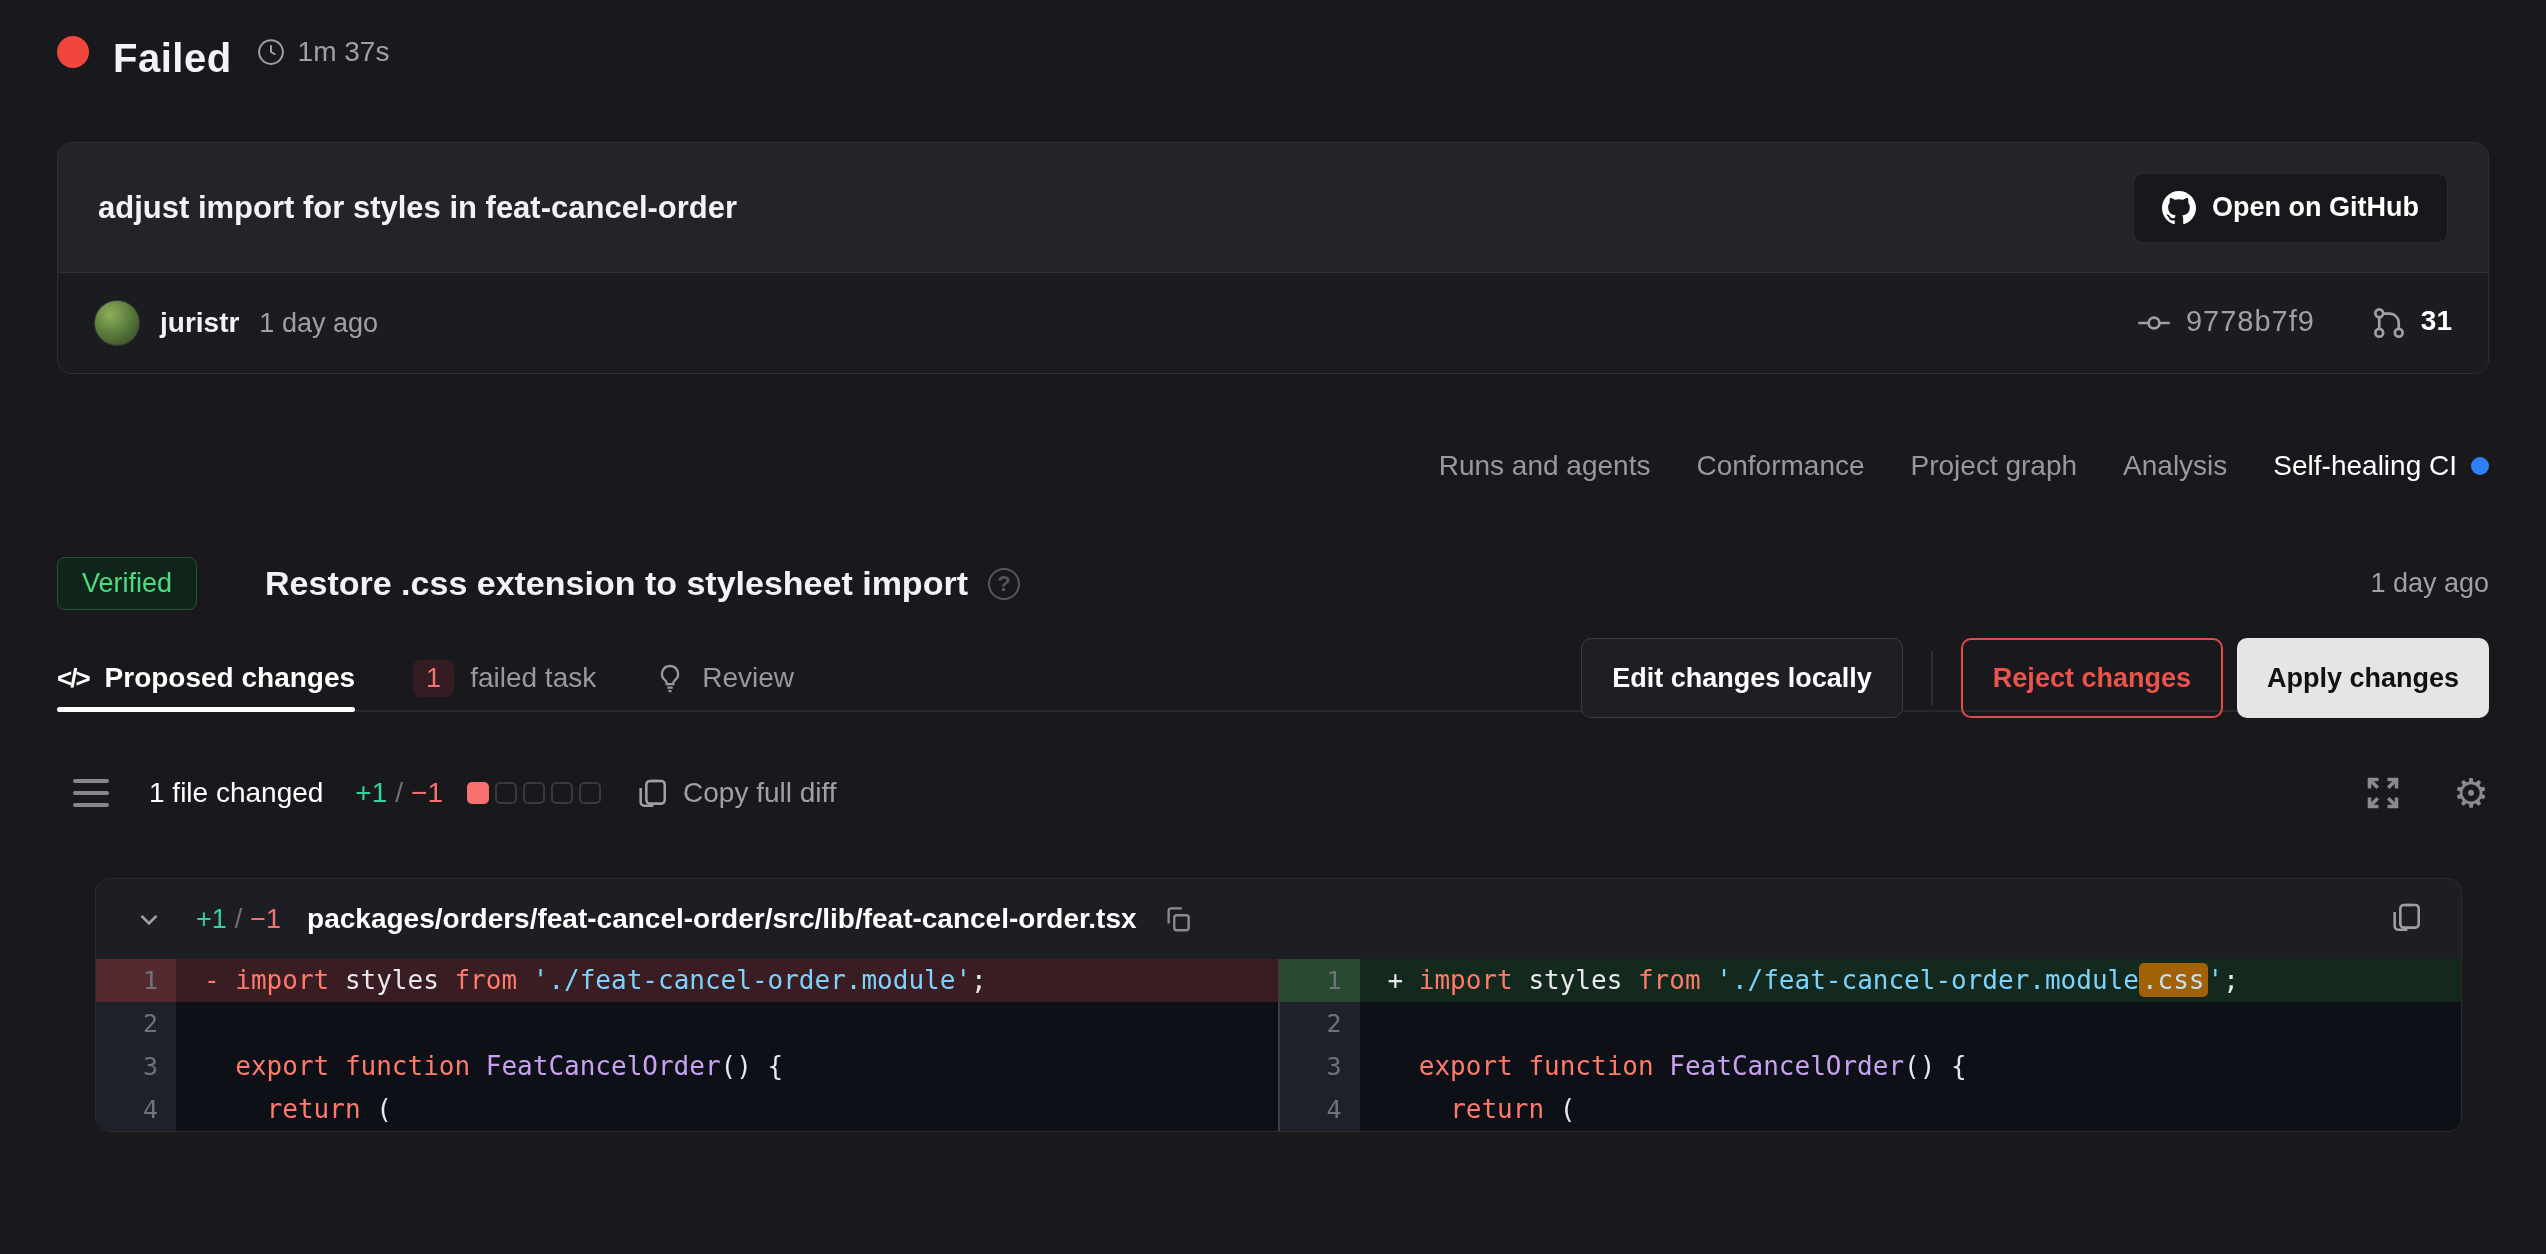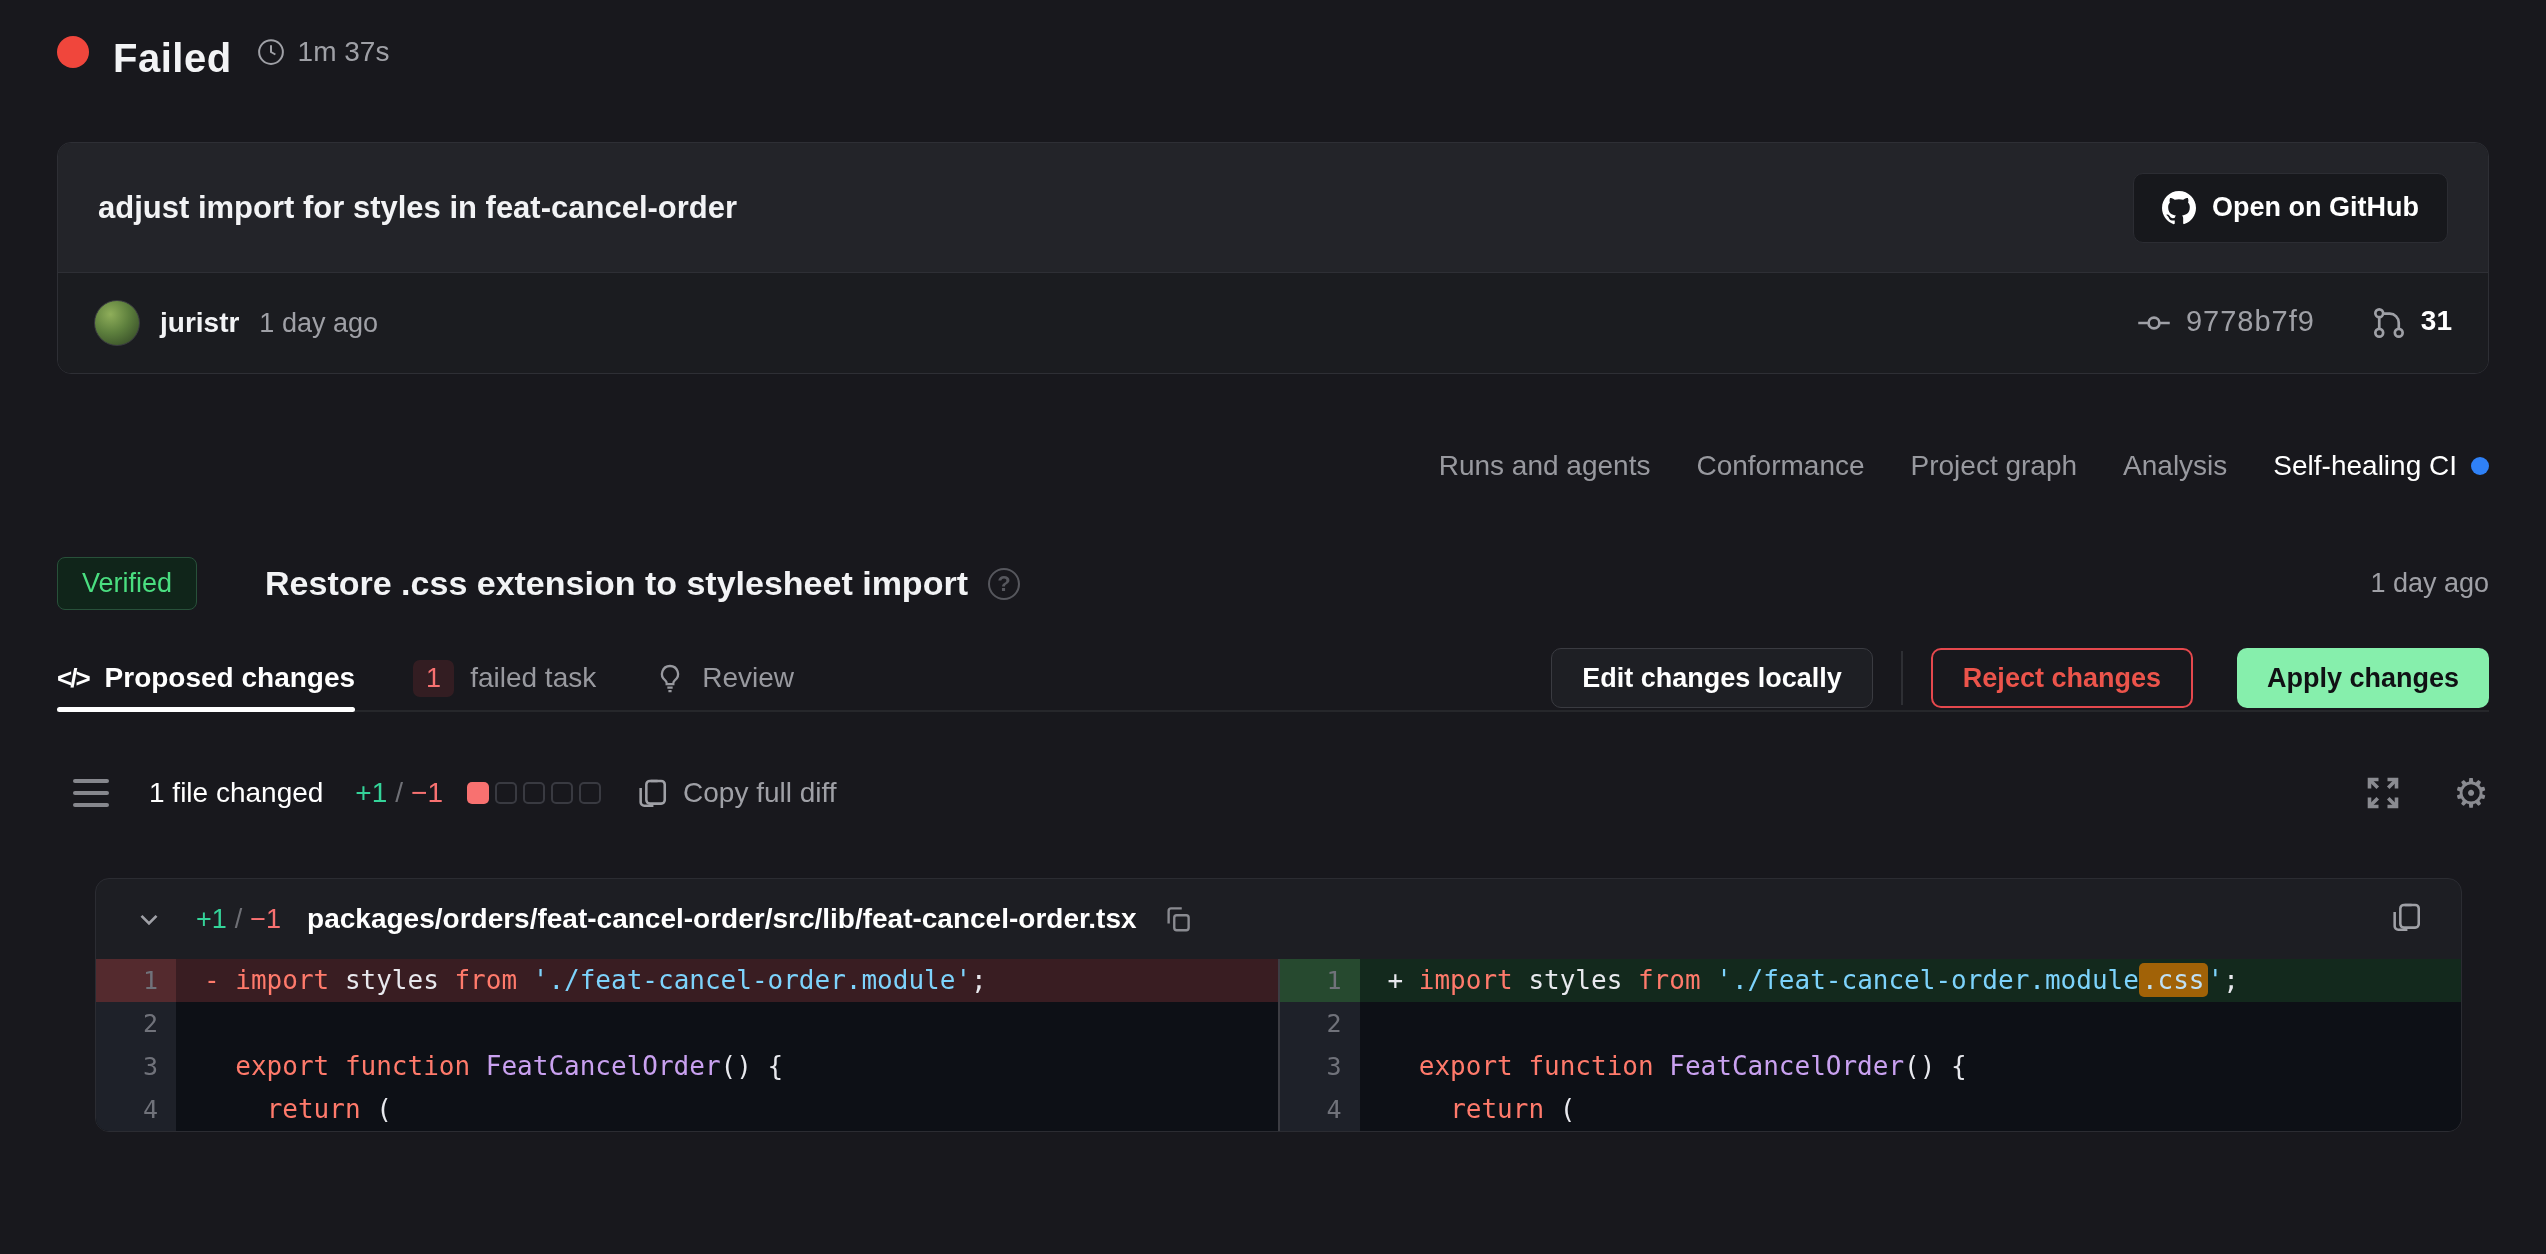--- a/index.html
+++ b/index.html
@@ -60,26 +60,26 @@
     cursor:pointer; height:100%; position:relative; }
   .tab + .tab { margin-left:58px; }
   .tab.active { color:#fff; font-weight:600; }
   .tab.active::after { content:""; position:absolute; left:0; right:0; bottom:-2px;
     height:5px; background:#fff; border-radius:3px; }
   .code-glyph { font-size:26px; letter-spacing:-2px; font-weight:600; }
   .fail-badge { color:#f87171; background:rgba(239,68,68,.13); border-radius:7px;
     padding:3px 13px; font-size:27px; }
   .bulb-svg { width:32px; height:32px; stroke:#98999f; fill:none; stroke-width:1.7; }
   .actions { margin-left:auto; display:flex; align-items:center; }
-  .btn { height:60px; border-radius:10px; font-size:27px; font-weight:600;
+  .btn { height:80px; border-radius:10px; font-size:27px; font-weight:600;
     display:flex; align-items:center; padding:0 30px; cursor:pointer; }
   .btn-edit { background:#1e1f24; border:1px solid #3a3b41; color:#fff; }
   .v-divider { width:2px; height:54px; background:#2e2f34; margin:0 28px; }
   .btn-reject { background:transparent; border:2px solid #e5484d; color:#ec544b; }
-  .btn-apply { background:#86efac; color:#101114; margin-left:44px; border:none; }
+  .btn-apply { background:#e5e5e5; color:#101114; margin-left:14px; border:none; }
 
   
   .diff-toolbar { margin-top:50px; height:62px; display:flex; align-items:center; }
   .hamburger { margin-left:16px; display:flex; flex-direction:column; gap:8px; cursor:pointer; }
   .hamburger span { width:36px; height:4px; background:#86878d; border-radius:2px; }
   .files-changed { margin-left:40px; font-size:28px; color:#fff; }
   .stats { margin-left:32px; font-size:28px; display:flex; gap:8px; }
   .plus { color:#34d399; } .slash { color:#6f7076; } .minus { color:#f87171; }
   .blocks { margin-left:24px; display:flex; gap:6px; }
   .blk { width:22px; height:22px; border-radius:5px; }

